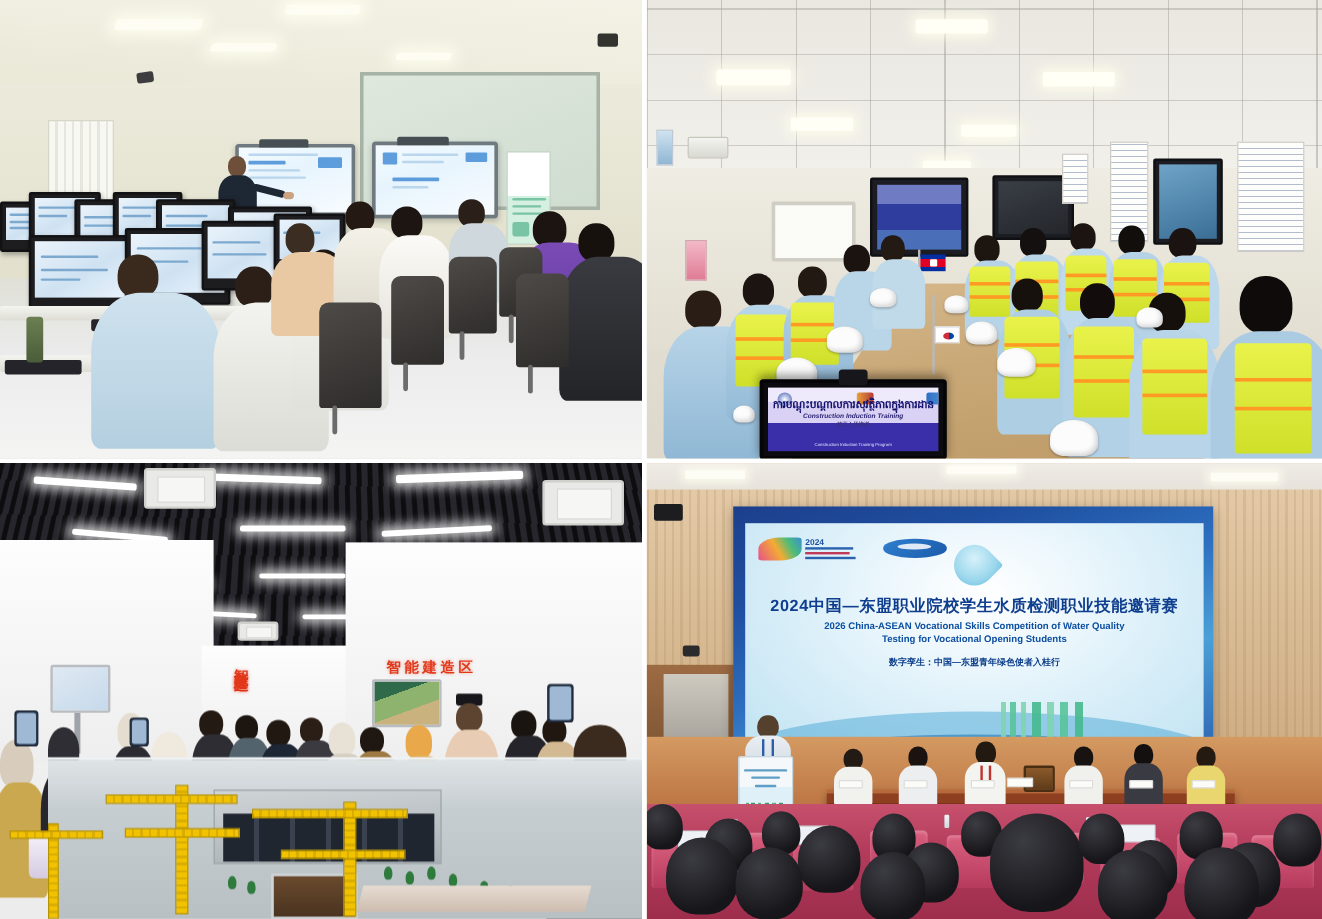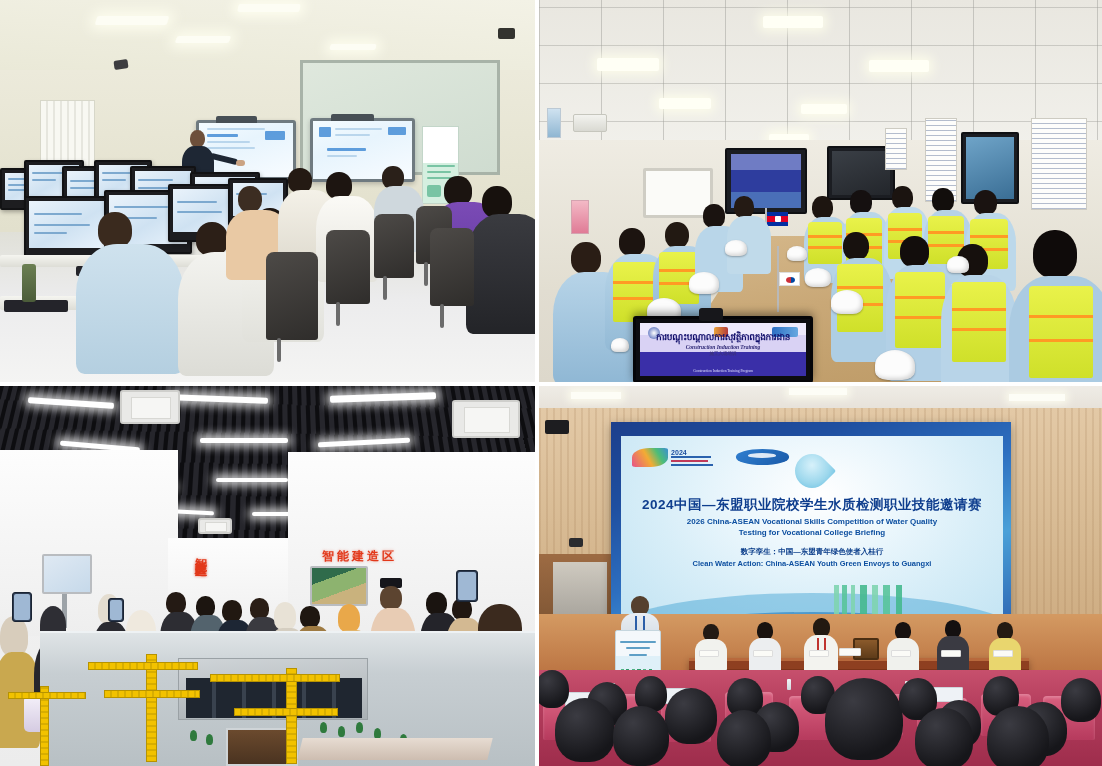--- a/index.html
+++ b/index.html
@@ -638,21 +638,21 @@
     <div class="helmet" style="left:150px;top:272px;width:30px;height:22px;"></div>
     <div class="helmet" style="left:108px;top:298px;width:34px;height:25px;"></div>
     <div class="helmet" style="left:186px;top:240px;width:22px;height:16px;"></div>
     <div class="helmet" style="left:266px;top:268px;width:26px;height:19px;"></div>
     <div class="helmet" style="left:292px;top:290px;width:32px;height:24px;"></div>
     <div class="helmet" style="left:248px;top:246px;width:20px;height:15px;"></div>
     <div class="helmet" style="left:336px;top:350px;width:40px;height:30px;"></div>
     <div class="helmet" style="left:408px;top:256px;width:22px;height:17px;"></div>
     <div class="helmet" style="left:72px;top:338px;width:18px;height:14px;"></div>
 
-    <div class="brief-mon" style="left:94px;top:316px;width:180px;height:67px;font-family:Liberation Serif, serif;">
+    <div class="brief-mon" style="left:94px;top:316px;width:156px;height:67px;">
       <div class="brief-scr">
         <div class="brief-logo" style="left:8px;top:4px;width:12px;height:12px;background:radial-gradient(circle,#fff,#3a54b0);"></div>
         <div class="brief-logo" style="left:74px;top:4px;width:14px;height:10px;border-radius:2px;background:linear-gradient(90deg,#e8a23a,#b33a3a);"></div>
         <div class="brief-logo" style="left:132px;top:4px;width:26px;height:10px;border-radius:2px;background:linear-gradient(90deg,#2e6fc4,#66a8e0);"></div>
         <div class="brief-title">ការបណ្ដុះបណ្ដាលការសុវត្ថិភាពក្នុងការដាន</div>
         <div class="brief-sub">Construction Induction Training</div>
         <div class="brief-sub2">施工入场培训</div>
         <div class="brief-foot">Construction Induction Training Program</div>
       </div>
     </div>
@@ -825,24 +825,23 @@
         <div class="ban-logo-r">
           <div class="logo-emblem"></div>
           <div style="position:absolute;left:24%;top:26%;width:52%;height:22%;background:#ffffff;border-radius:50%;opacity:.85;"></div>
         </div>
 
         <div class="droplet"></div>
 
         <div class="ban-t1">2024中国—东盟职业院校学生水质检测职业技能邀请赛</div>
         <div class="ban-t2">
           <span>2026 China-ASEAN Vocational Skills Competition of Water Quality</span><br>
-          <span>Testing for Vocational College Briefing</span>
+          <span>Testing for Vocational Opening Students</span>
         </div>
         <div class="ban-t3">数字孪生：中国—东盟青年绿色使者入桂行</div>
-        <div class="ban-t4">Clean Water Action: China-ASEAN Youth Green Envoys to Guangxi</div>
       </div>
     </div>
 
     <div class="stage-floor"></div>
 
     <div class="person" style="left:82px;top:210px;">
       <div class="head" style="left:10px;top:0;width:18px;height:19px;background:#55402e;"></div>
       <div class="body" style="left:0;top:17px;width:38px;height:34px;background:linear-gradient(180deg,#e9eef3,#cfd8e0);"></div>
       <div style="position:absolute;left:14px;top:20px;width:10px;height:14px;border-left:2px solid #2c5fa8;border-right:2px solid #2c5fa8;"></div>
     </div>

